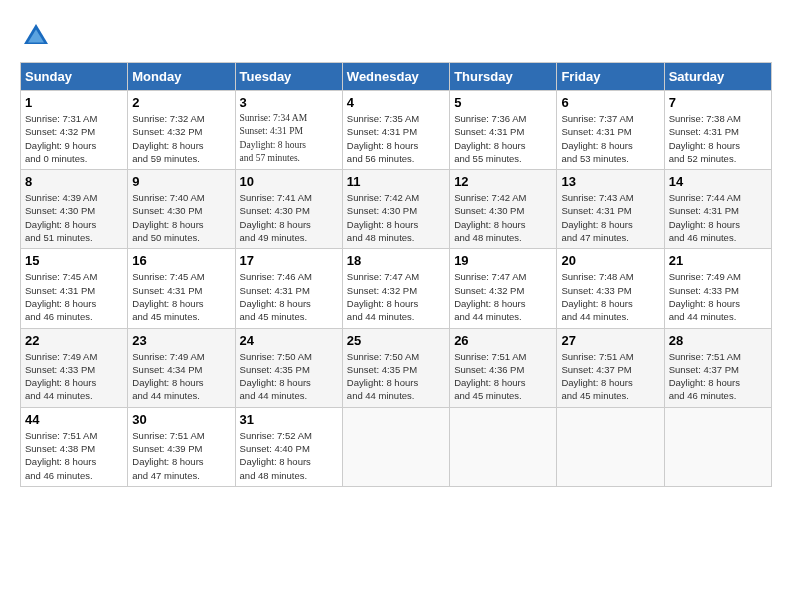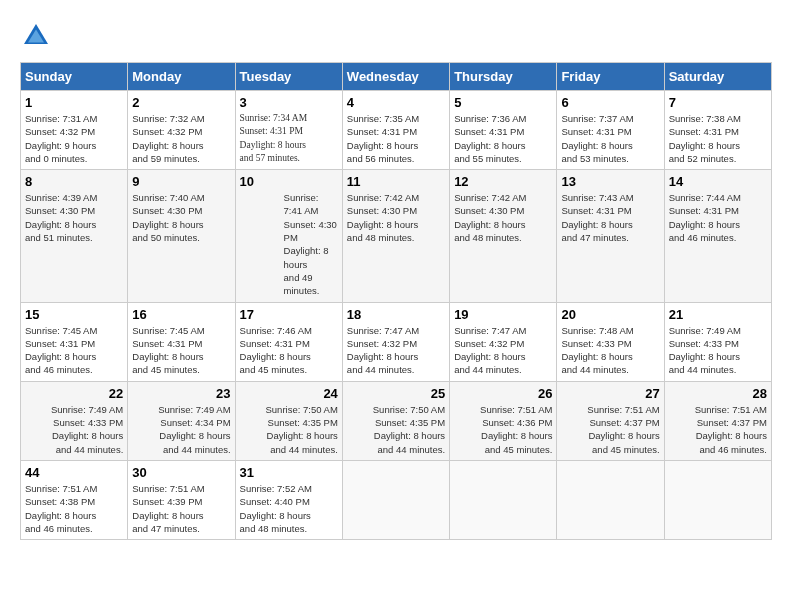--- a/index.html
+++ b/index.html
@@ -184,21 +184,21 @@
         </td>
         <td style="background: rgb(245, 245, 245);">
           <span class="day-num">9</span>
           <div class="day-info" style="white-space: pre-line;">Sunrise: 7:40 AM
 Sunset: 4:30 PM
 Daylight: 8 hours
 and 50 minutes.</div>
         </td>
         <td style="background: rgb(245, 245, 245);">
           <span class="day-num">10</span>
-          <div class="day-info" style="white-space: pre-line; margin-left: 44px;">Sunrise: 7:41 AM
+          <div class="day-info" style="white-space: pre-line;">Sunrise: 7:41 AM
 Sunset: 4:30 PM
 Daylight: 8 hours
 and 49 minutes.</div>
         </td>
         <td style="background: rgb(245, 245, 245);">
           <span class="day-num">11</span>
           <div class="day-info" style="white-space: pre-line;">Sunrise: 7:42 AM
 Sunset: 4:30 PM
 Daylight: 8 hours
 and 48 minutes.</div>
@@ -269,21 +269,21 @@
 and 44 minutes.</div>
         </td>
         <td>
           <span class="day-num">21</span>
           <div class="day-info" style="white-space: pre-line;">Sunrise: 7:49 AM
 Sunset: 4:33 PM
 Daylight: 8 hours
 and 44 minutes.</div>
         </td>
       </tr>
-      <tr style="background: #a21caf; text-align: right;">
+      <tr style="background: #a21caf;">
         <td style="background: rgb(245, 245, 245);">
           <span class="day-num">22</span>
           <div class="day-info" style="white-space: pre-line;">Sunrise: 7:49 AM
 Sunset: 4:33 PM
 Daylight: 8 hours
 and 44 minutes.</div>
         </td>
         <td style="background: rgb(245, 245, 245);">
           <span class="day-num">23</span>
           <div class="day-info" style="white-space: pre-line;">Sunrise: 7:49 AM

